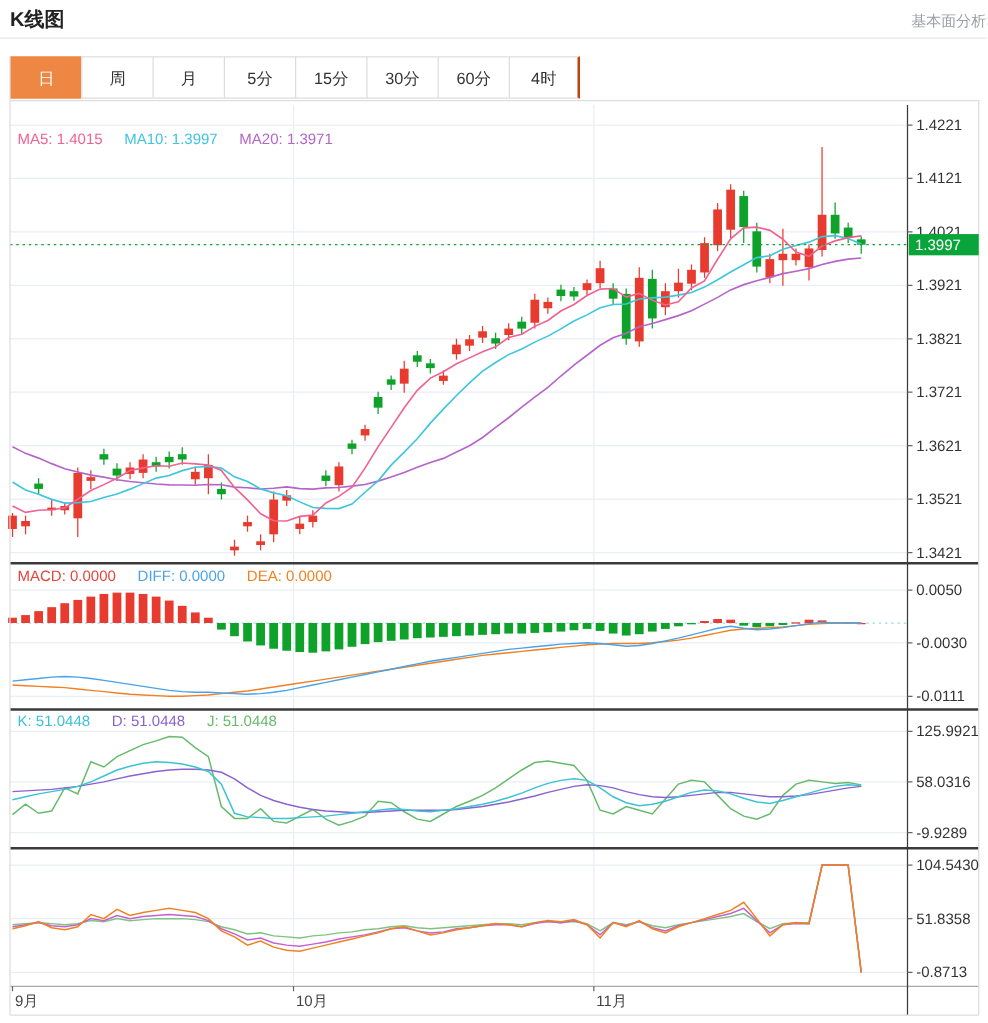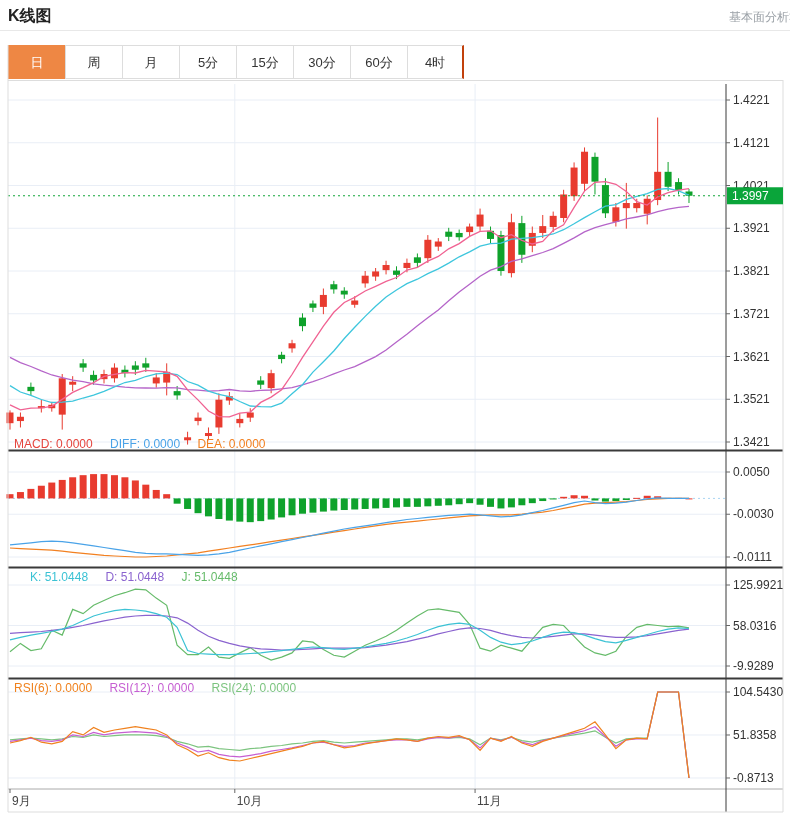--- a/index.html
+++ b/index.html
@@ -343,32 +343,32 @@
         <line x1="10" y1="789" x2="10" y2="793" stroke="#666"></line>
         <text x="12" y="805" fill="#444" font-size="12" text-anchor="start">9月</text>
         <line x1="234.81199999999998" y1="789" x2="234.81199999999998" y2="793" stroke="#666"></line>
         <text x="236.81199999999998" y="805" fill="#444" font-size="12" text-anchor="start">10月</text>
         <line x1="475.07" y1="789" x2="475.07" y2="793" stroke="#666"></line>
         <text x="477.07" y="805" fill="#444" font-size="12" text-anchor="start">11月</text>
       </g>
     </svg>
 
 
-
-  <div class="legend" style="left:14px;top:437px;">
+  <div class="legend" style="left:14px;top:104px;">
+    <span class="item lg-colored" style="color: rgb(240, 98, 146);"><b>MA5:</b> <i>1.4015</i></span>
+    <span class="item lg-colored" style="color: rgb(62, 198, 221);"><b>MA10:</b> <i>1.3997</i></span>
+    <span class="item lg-colored" style="color: rgb(181, 101, 201);"><b>MA20:</b> <i>1.3971</i></span>
+  </div>
+
+  <div class="legend" style="left:14px;top:454px;">
     <span class="item lg-colored" style="color: rgb(229, 68, 61);"><b>MACD:</b> <i>0.0000</i></span>
     <span class="item lg-colored" style="color: rgb(74, 163, 232);"><b>DIFF:</b> <i>0.0000</i></span>
     <span class="item lg-colored" style="color: rgb(242, 128, 33);"><b>DEA:</b> <i>0.0000</i></span>
   </div>
 
-  <div class="legend" style="left:30px;top:570px;">
+  <div class="legend" style="left:14px;top:570px;">
     <span class="item lg-colored" style="color: rgb(59, 194, 212);"><b>K:</b> <i>51.0448</i></span>
     <span class="item lg-colored" style="color: rgb(138, 99, 207);"><b>D:</b> <i>51.0448</i></span>
     <span class="item lg-colored" style="color: rgb(102, 187, 106);"><b>J:</b> <i>51.0448</i></span>
   </div>
 
-  <div class="legend" style="left:14px;top:681px;">
-    <span class="item lg-colored" style="color: rgb(240, 130, 30);"><b>RSI(6):</b> <i>0.0000</i></span>
-    <span class="item lg-colored" style="color: rgb(198, 95, 210);"><b>RSI(12):</b> <i>0.0000</i></span>
-    <span class="item lg-colored" style="color: rgb(124, 196, 127);"><b>RSI(24):</b> <i>0.0000</i></span>
-  </div>
 
 </div>
 
 </body></html>

